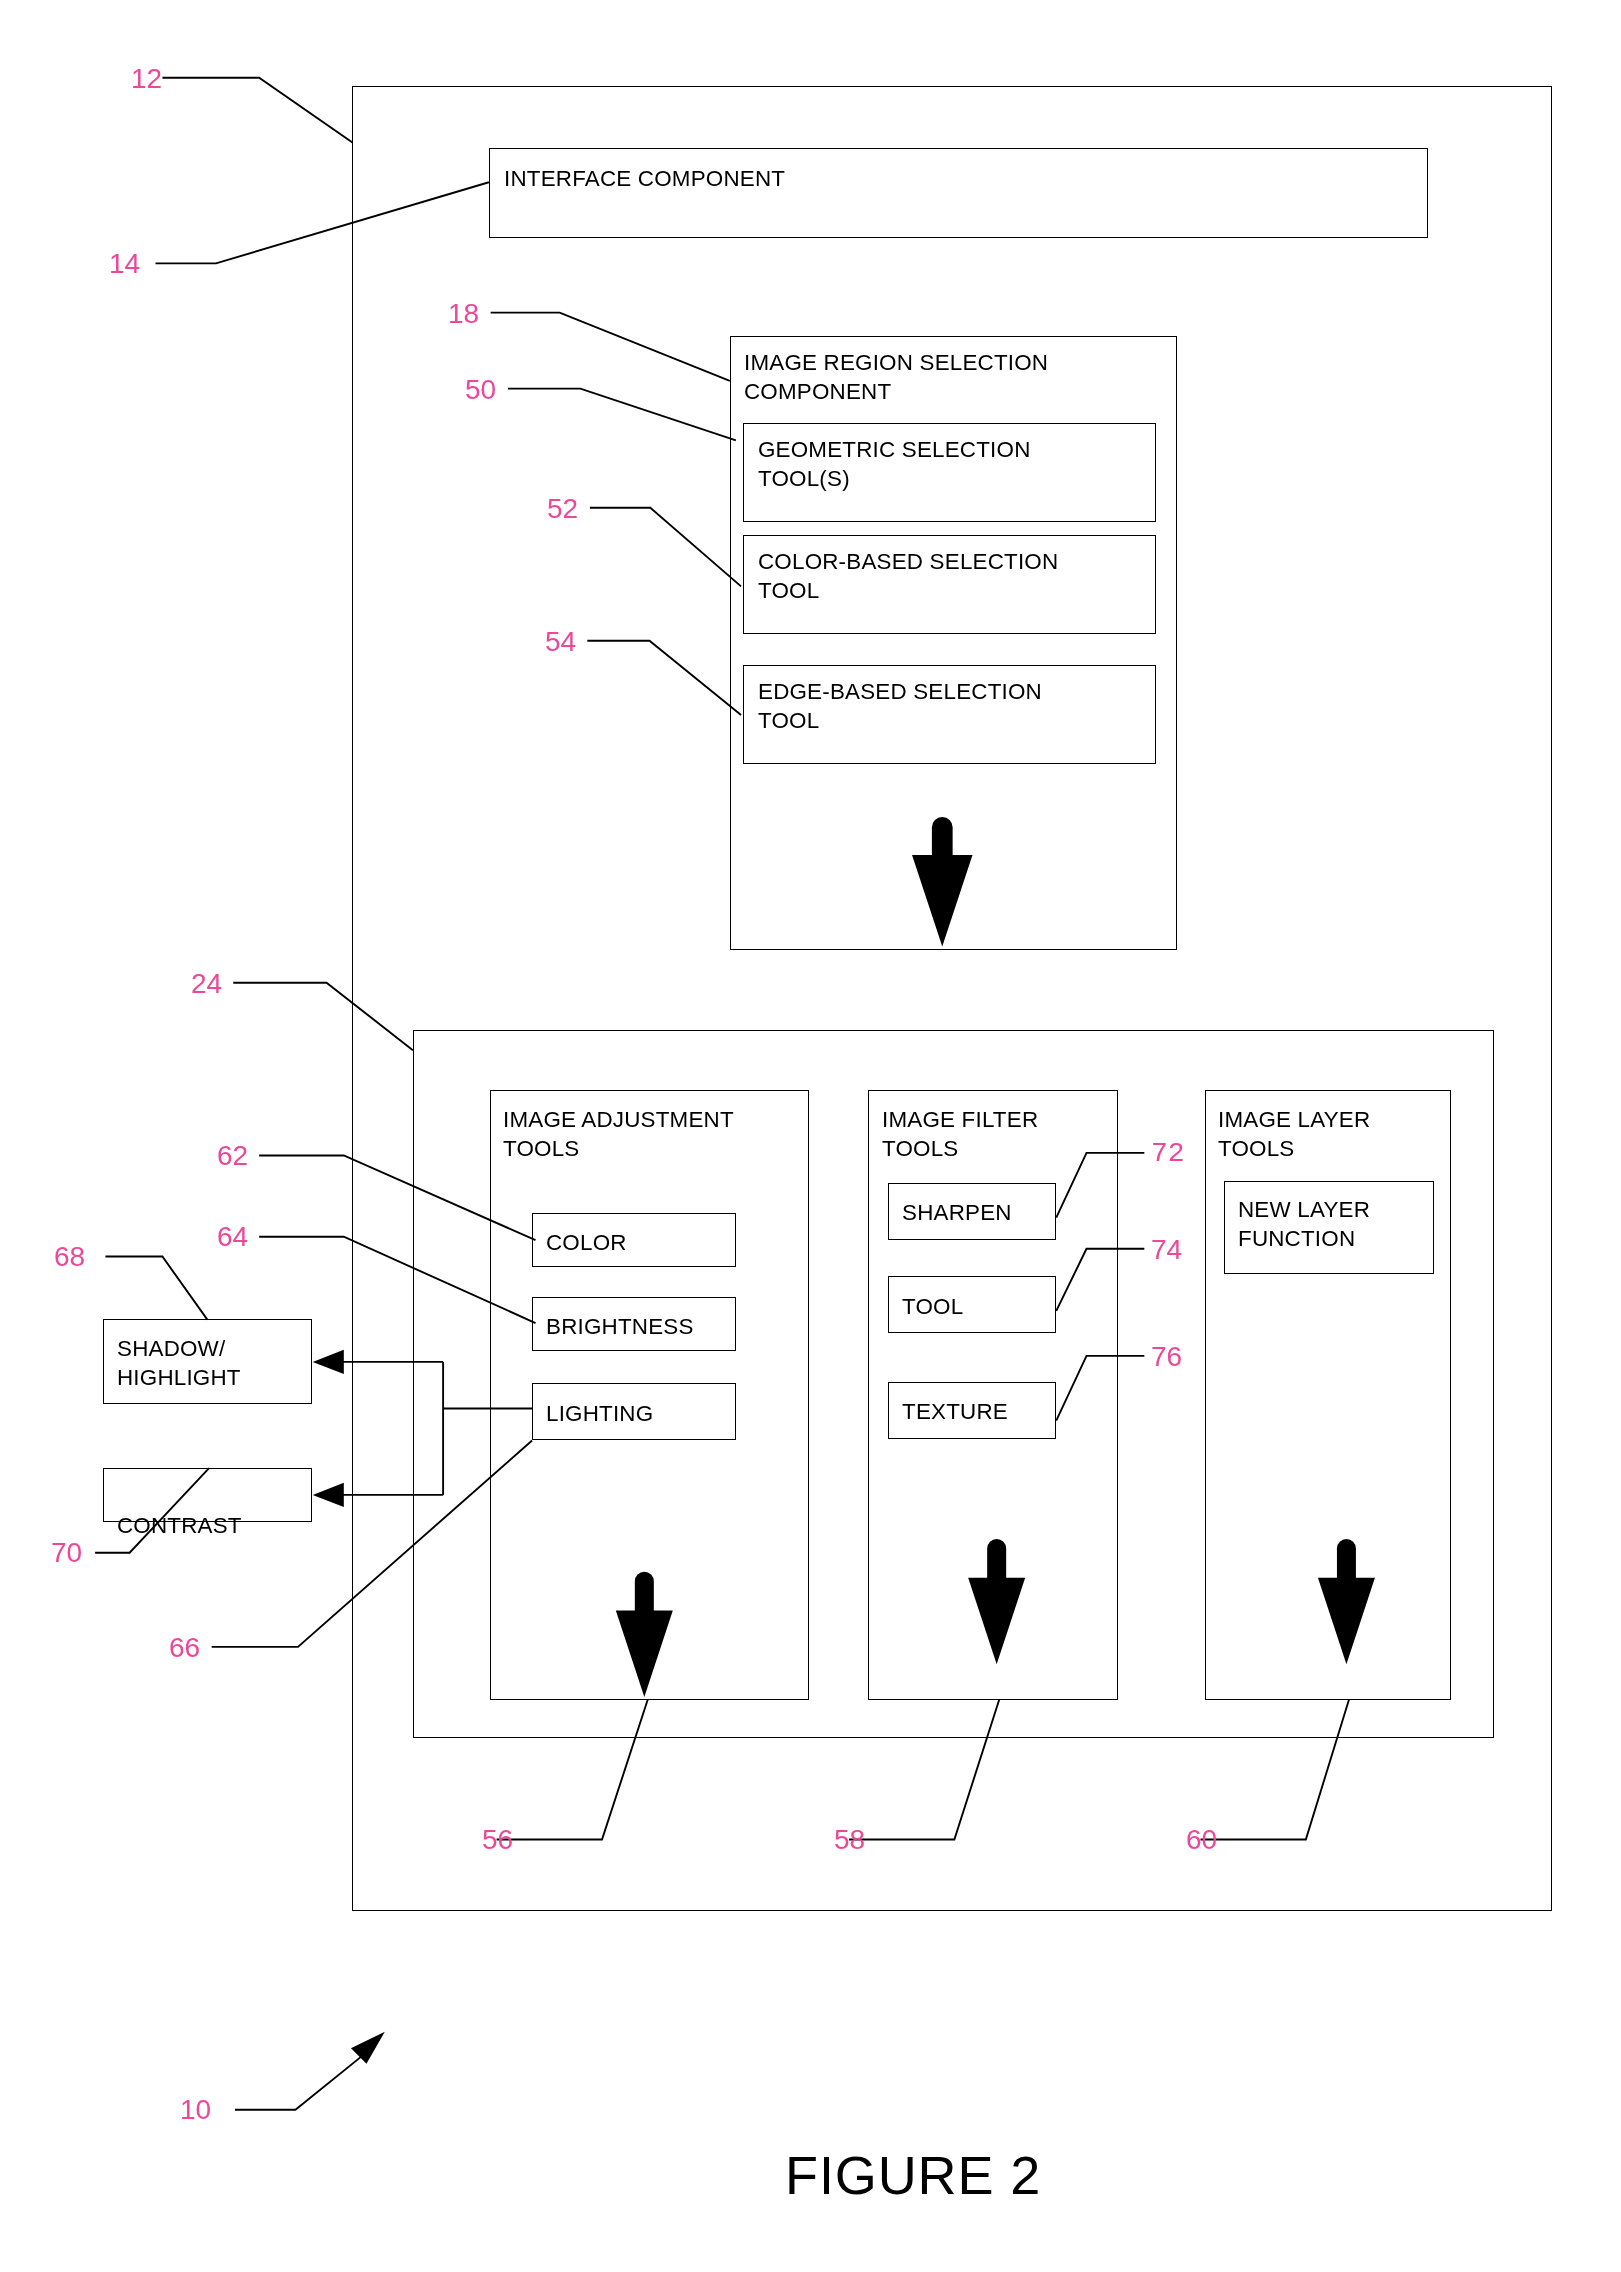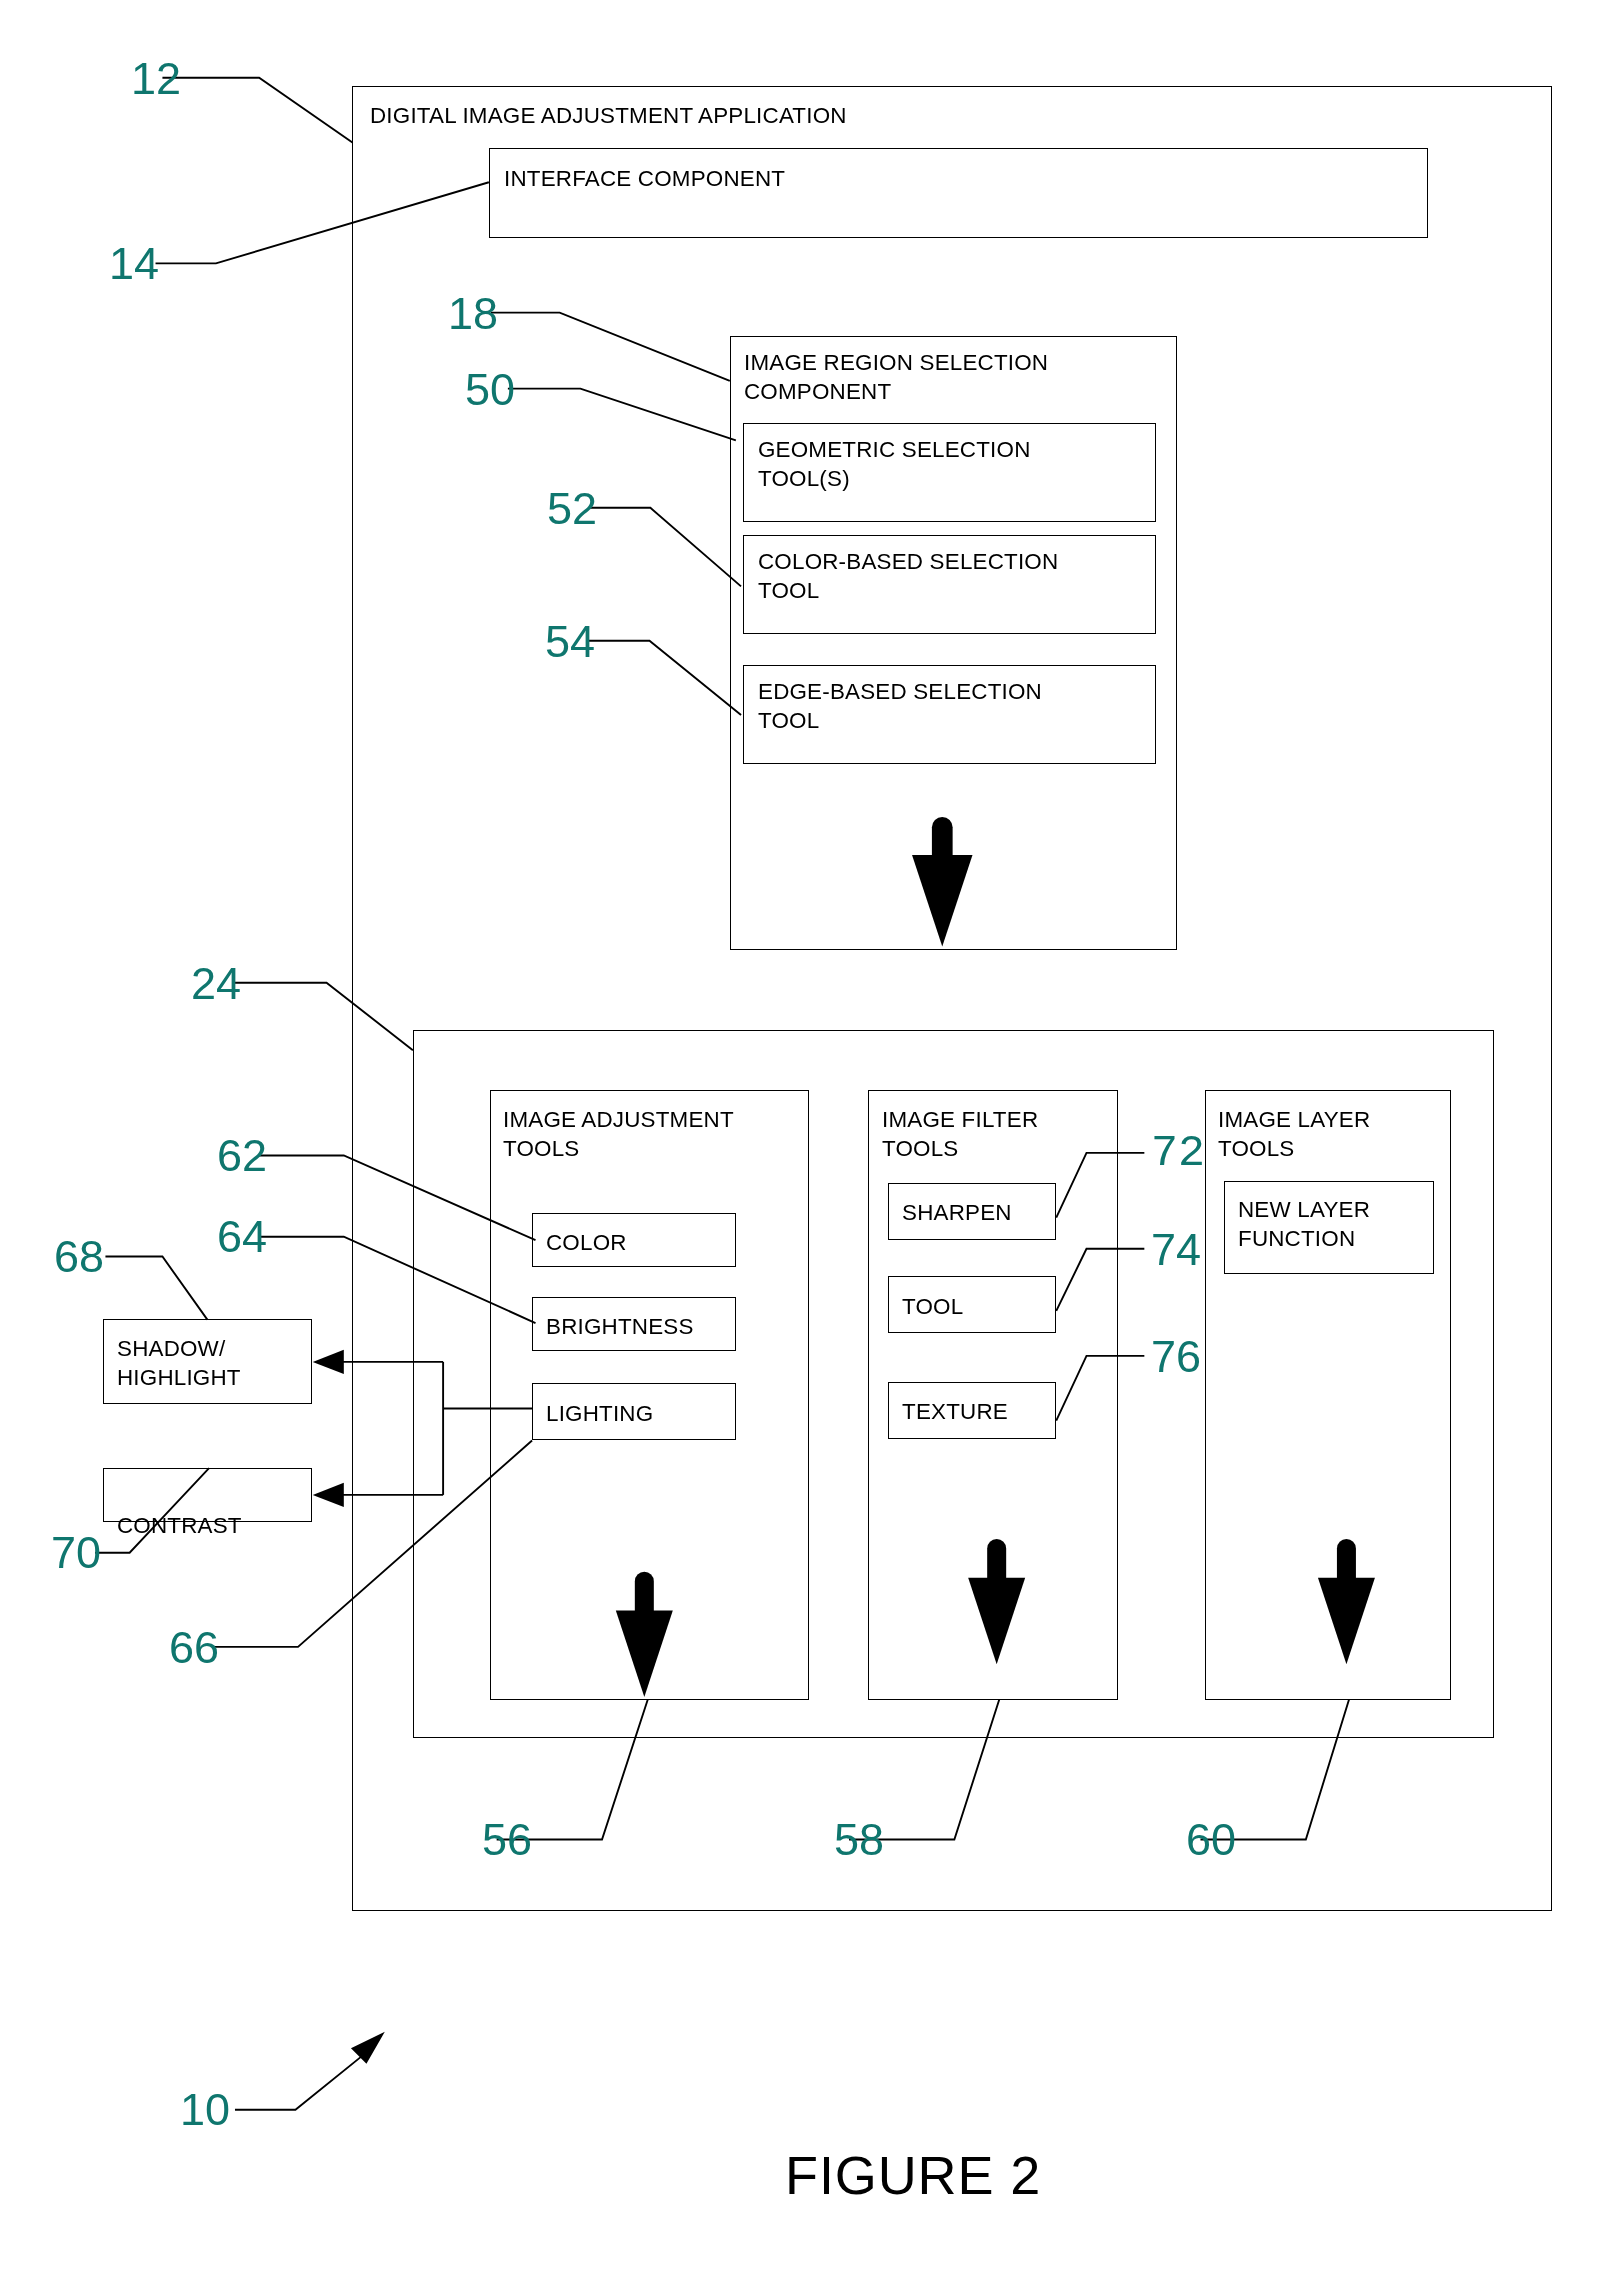--- a/index.html
+++ b/index.html
@@ -35,24 +35,24 @@
   .boxlabel {
     position: absolute;
     font-size: 22.4px;
     line-height: 29px;
     letter-spacing: 0.2px;
     white-space: pre-line;
     color: #000000;
   }
   .refnum {
     position: absolute;
-    font-size: 45px;
+    font-size: 28px;
     line-height: 40px;
     font-family: "Liberation Sans", sans-serif;
-    color: #0f766e;
+    color: #ec4899;
     white-space: nowrap;
   }
   .figcaption {
     position: absolute;
     font-size: 54px;
     line-height: 57px;
     letter-spacing: 0.9px;
     color: #000000;
     white-space: nowrap;
   }
@@ -180,21 +180,20 @@
     </g>
 
     <g>
       <rect x="1548" y="1782" width="22" height="70" rx="11" fill="#000000"></rect>
       <path d="M 1526,1827 L 1592,1827 L 1559,1927 Z" fill="#000000"></path>
     </g>
 
   </svg>
 
   <div class="box" style="left:352px; top:86px; width:1200px; height:1825px;"></div>
-  <div class="boxlabel" style="left:370px; top:101px; width:777px;">DIGITAL IMAGE ADJUSTMENT APPLICATION</div>
 
   <div class="box" style="left:489px; top:148px; width:939px; height:90px;"></div>
   <div class="boxlabel" style="left:504px; top:164px; width:518px;">INTERFACE COMPONENT</div>
 
   <div class="box" style="left:730px; top:336px; width:447px; height:614px;"></div>
   <div class="boxlabel" style="left:744px; top:348px; width:414px;">IMAGE REGION SELECTION
 COMPONENT</div>
 
   <div class="box" style="left:743px; top:423px; width:413px; height:99px;"></div>
   <div class="boxlabel" style="left:758px; top:435px; width:389px;">GEOMETRIC  SELECTION

